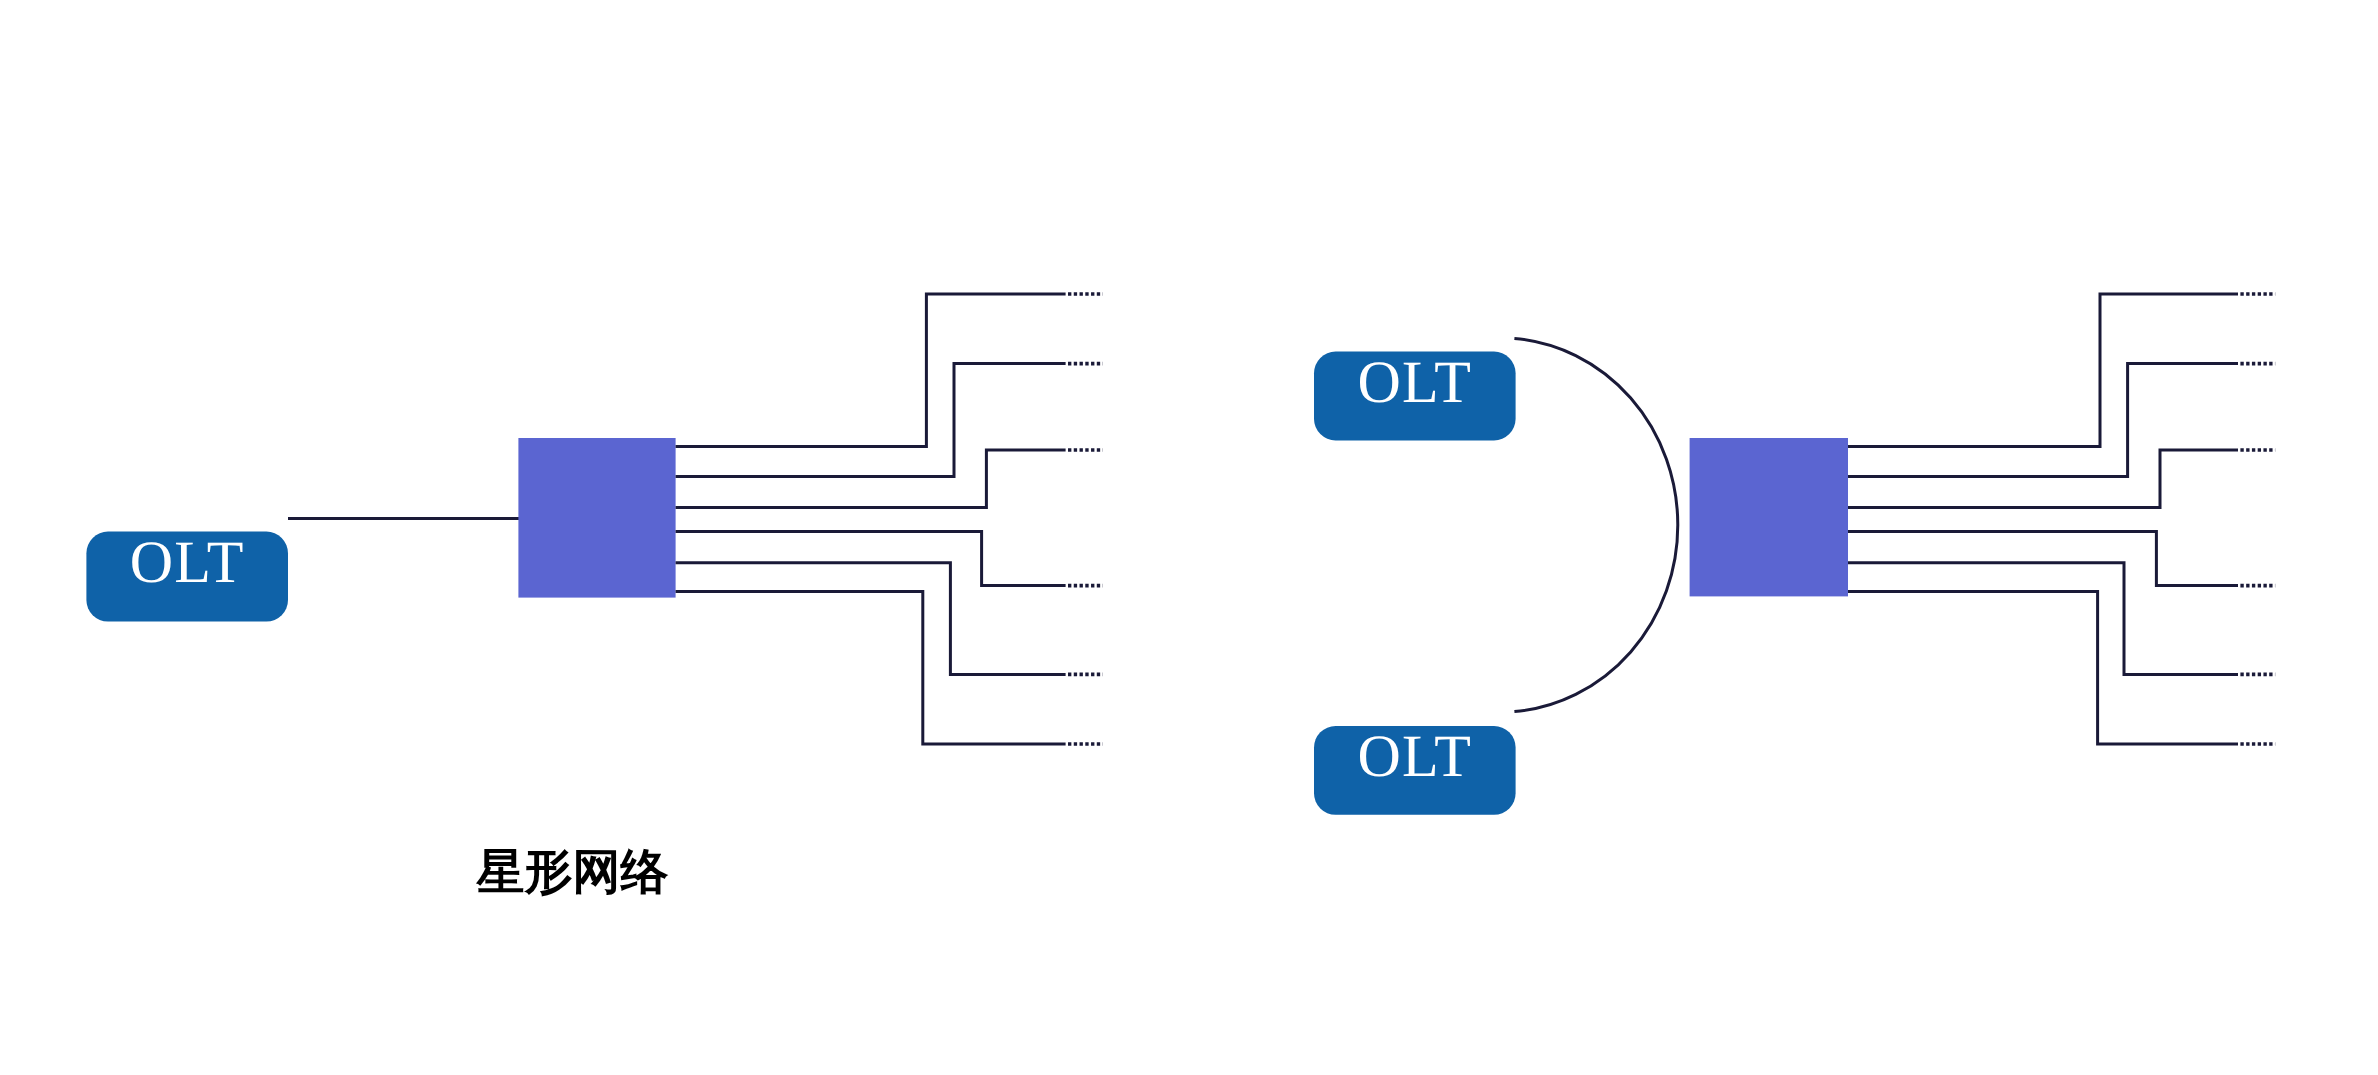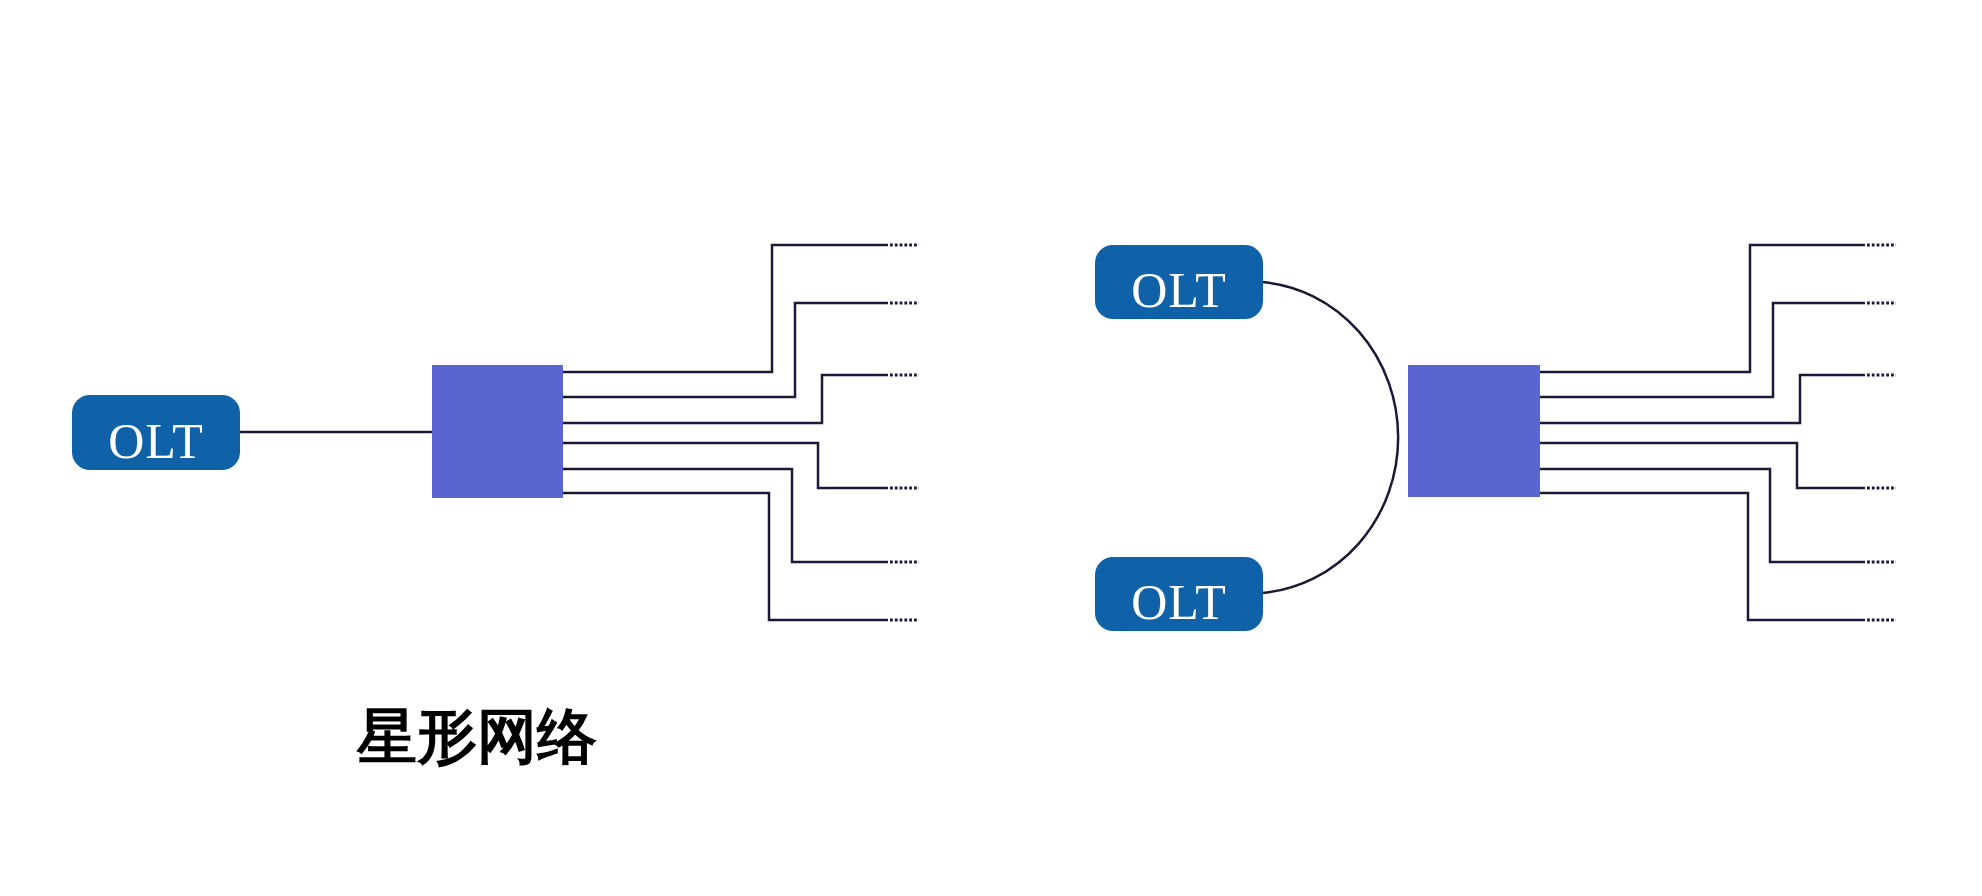--- a/index.html
+++ b/index.html
@@ -38,38 +38,39 @@
     stroke-linecap:butt;
   }
   .splitter{
     fill:var(--splitter-fill);
   }
   .olt-box{
     position:absolute;
     background:var(--olt-fill);
     border-radius:18px;
     display:flex;
-    align-items:flex-end;
+    align-items:flex-start;
     justify-content:center;
+    margin-top:48px;
   }
   .olt-label{
     color:var(--olt-text);
     font-family:"Liberation Serif", serif;
     font-size:50px;
     line-height:1;
     letter-spacing:1px;
     padding-bottom:4px;
   }
   .caption{
     position:absolute;
     transform:translateX(-50%);
     color:var(--caption-text);
-    font-family:Liberation Sans, sans-serif;
+    font-family:Liberation Serif, serif;
     font-weight:bold;
-    font-size:60px;
+    font-size:40px;
     line-height:1;
     white-space:nowrap;
   }
 </style>
 </head>
 <body>
 
 <div class="canvas">
 
   <svg class="wires-layer" viewBox="0 0 1982 896" aria-hidden="true">

